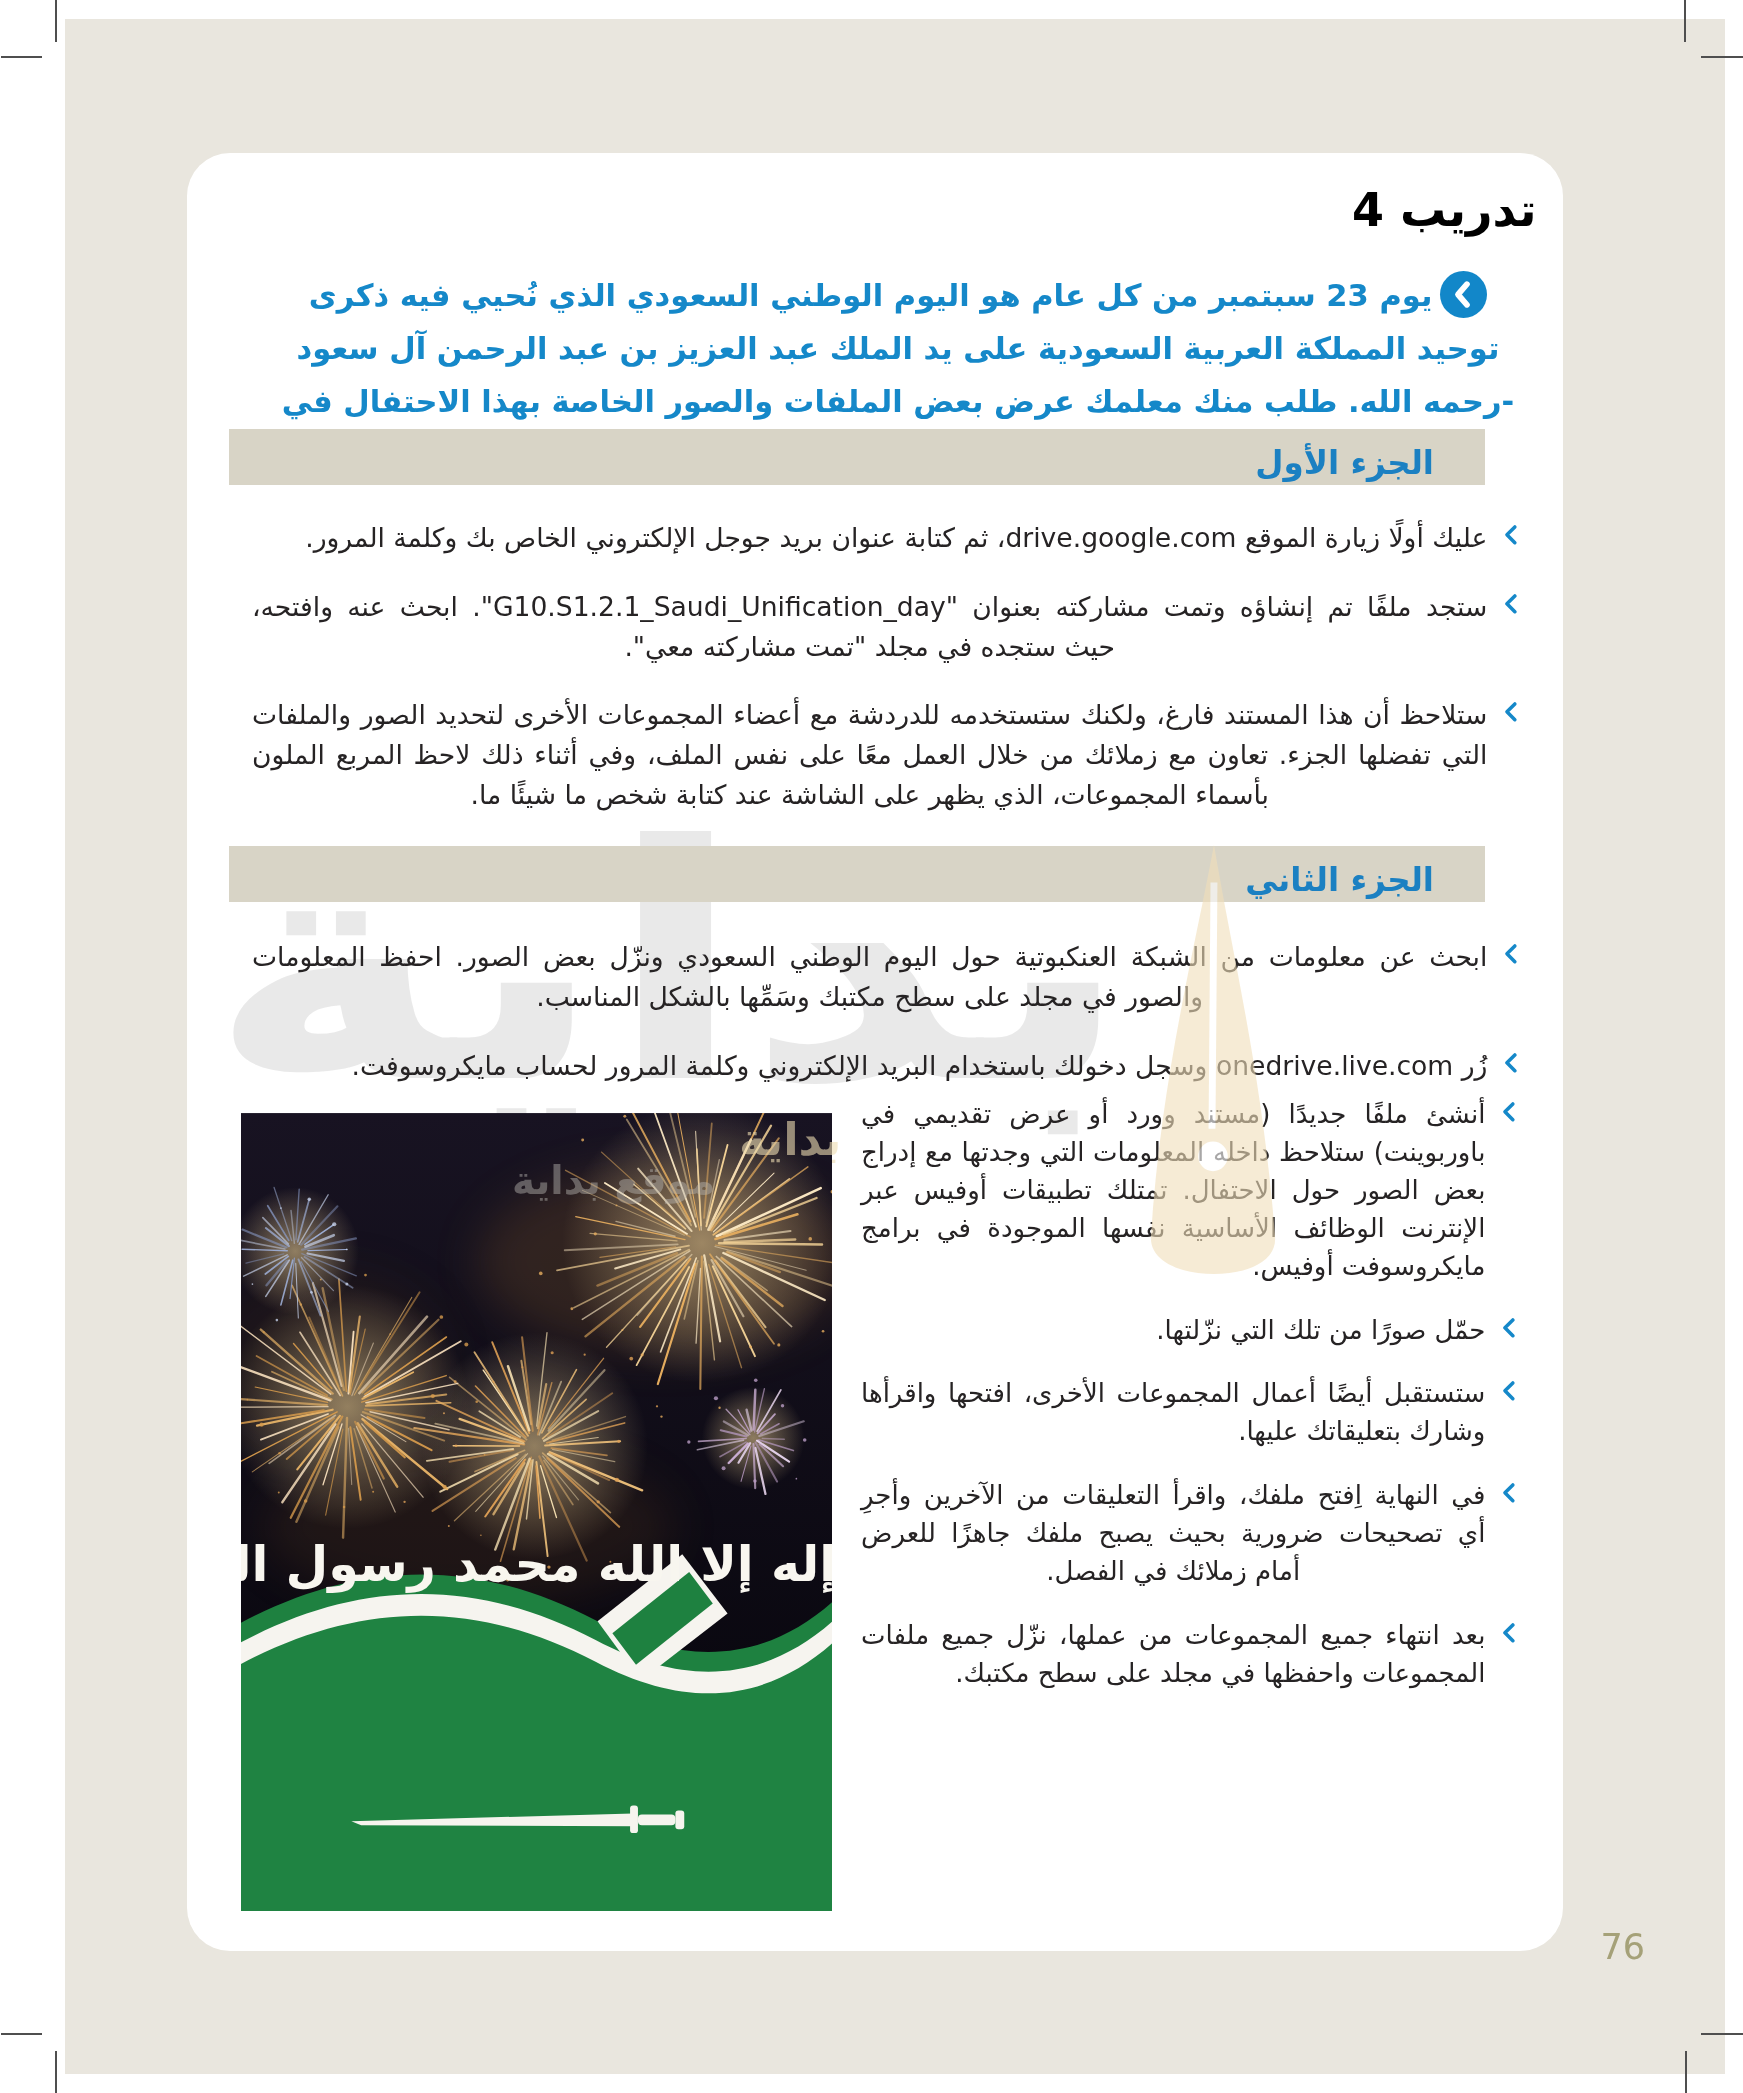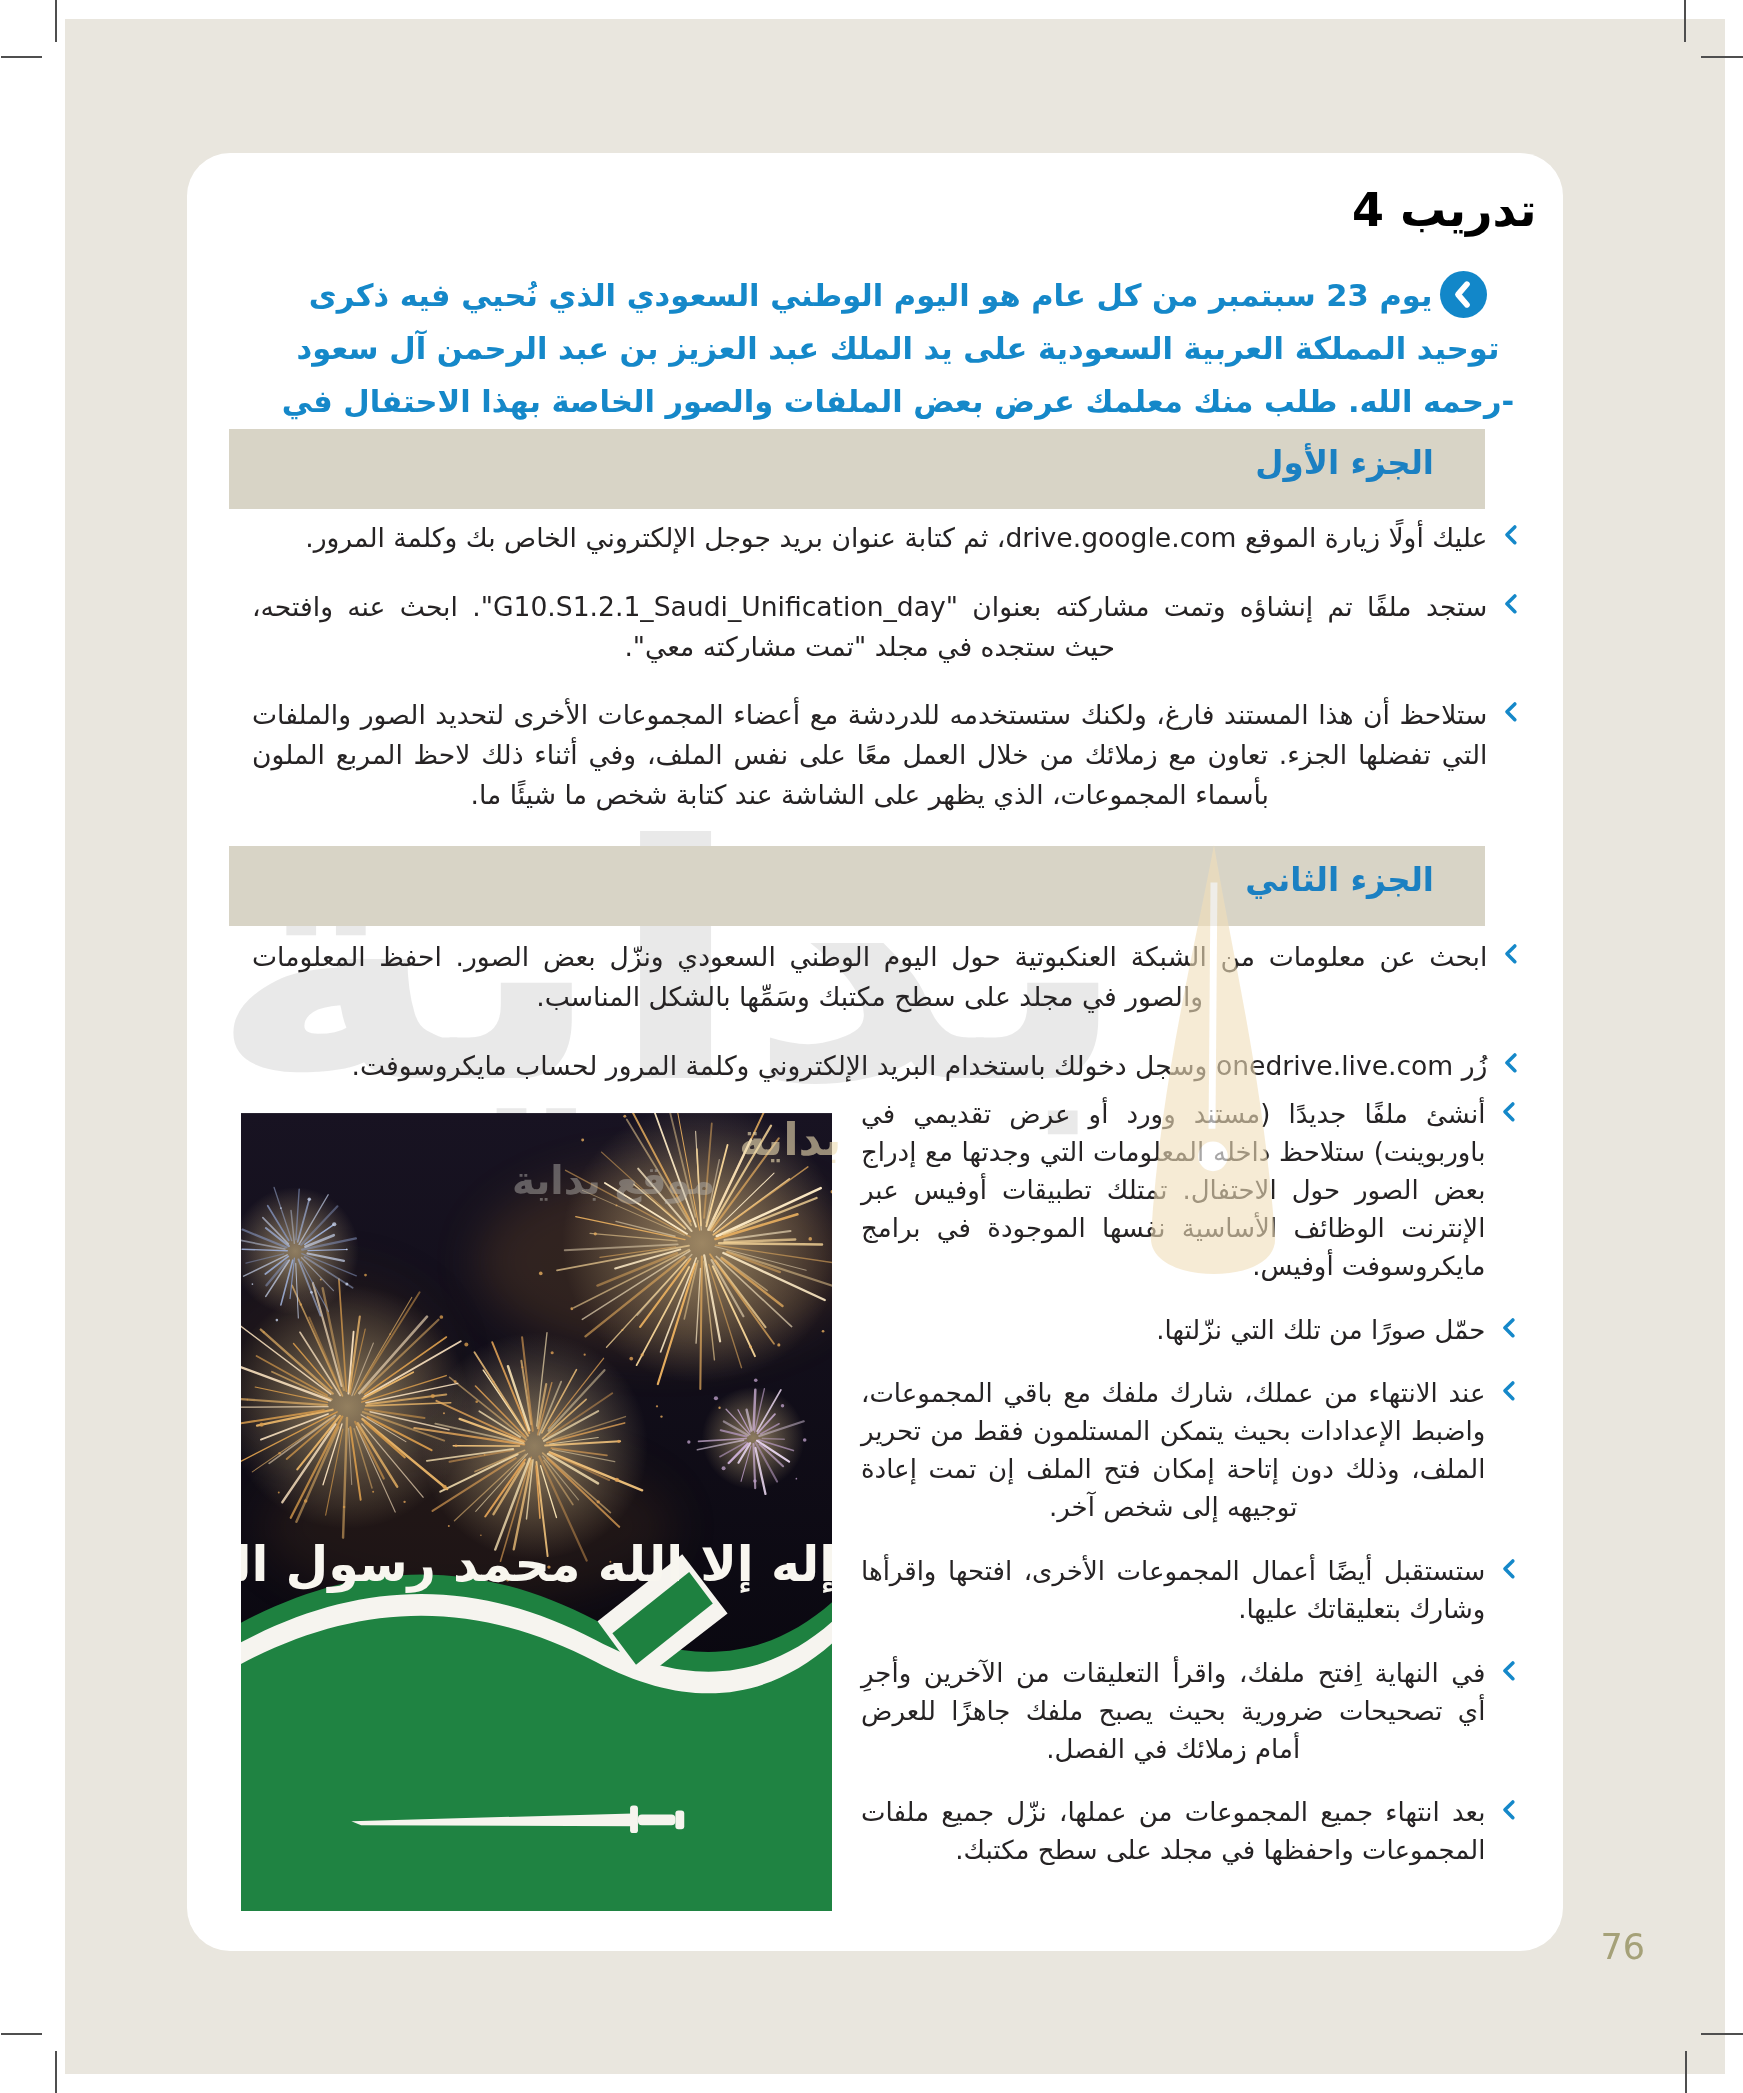--- a/index.html
+++ b/index.html
@@ -49,21 +49,21 @@
     text-align:center;color:#1588c9;font-weight:bold;
     font-size:30.5px;line-height:53px;
   }
   .intro-icon{
     display:inline-block;width:47px;height:47px;border-radius:50%;
     background:#1287c9;vertical-align:-11.8px;margin-left:7.9px;
   }
   .intro-icon svg{display:block;margin:6.9px auto 0;}
   
   .section-bar{
-    position:absolute;left:42px;right:78px;height:80px;background:#d8d4c6;
+    position:absolute;left:42px;right:78px;height:56px;background:#d8d4c6;
     color:#1b80c2;font-size:32.5px;font-weight:bold;line-height:68px;
     padding-right:51px;box-sizing:border-box;
   }
   .bar-1{top:276px;}
   .bar-2{top:693px;}
   
   .bullets{position:absolute;right:44px;left:61px;}
   .list-1{top:361px;}
   .list-2{top:780px;}
   .bullet{display:flex;gap:11.8px;margin:0 0 20.7px 0;}
@@ -166,26 +166,20 @@
           <span class="chev"><svg width="15.8" height="21.7" viewBox="0 0 16 22">
                 <polyline points="12,3 4,11 12,19" fill="none" stroke="#1588c9" stroke-width="3.6" stroke-linecap="round" stroke-linejoin="round"></polyline>
               </svg></span>
           <p>أنشئ ملفًا جديدًا (مستند وورد أو عرض تقديمي في باوربوينت) ستلاحظ داخله المعلومات التي وجدتها مع إدراج بعض الصور حول الاحتفال. تمتلك تطبيقات أوفيس عبر الإنترنت الوظائف الأساسية نفسها الموجودة في برامج مايكروسوفت أوفيس.</p>
         </div>
         <div class="bullet">
           <span class="chev"><svg width="15.8" height="21.7" viewBox="0 0 16 22">
                 <polyline points="12,3 4,11 12,19" fill="none" stroke="#1588c9" stroke-width="3.6" stroke-linecap="round" stroke-linejoin="round"></polyline>
               </svg></span>
           <p>حمّل صورًا من تلك التي نزّلتها.</p>
-        </div>
-        <div class="bullet">
-          <span class="chev"><svg width="15.8" height="21.7" viewBox="0 0 16 22">
-                <polyline points="12,3 4,11 12,19" fill="none" stroke="#1588c9" stroke-width="3.6" stroke-linecap="round" stroke-linejoin="round"></polyline>
-              </svg></span>
-          <p class="lc">عند الانتهاء من عملك، شارك ملفك مع باقي المجموعات، واضبط الإعدادات بحيث يتمكن المستلمون فقط من تحرير الملف، وذلك دون إتاحة إمكان فتح الملف إن تمت إعادة توجيهه إلى شخص آخر.</p>
         </div>
         <div class="bullet">
           <span class="chev"><svg width="15.8" height="21.7" viewBox="0 0 16 22">
                 <polyline points="12,3 4,11 12,19" fill="none" stroke="#1588c9" stroke-width="3.6" stroke-linecap="round" stroke-linejoin="round"></polyline>
               </svg></span>
           <p>ستستقبل أيضًا أعمال المجموعات الأخرى، افتحها واقرأها وشارك بتعليقاتك عليها.</p>
         </div>
         <div class="bullet">
           <span class="chev"><svg width="15.8" height="21.7" viewBox="0 0 16 22">
                 <polyline points="12,3 4,11 12,19" fill="none" stroke="#1588c9" stroke-width="3.6" stroke-linecap="round" stroke-linejoin="round"></polyline>

